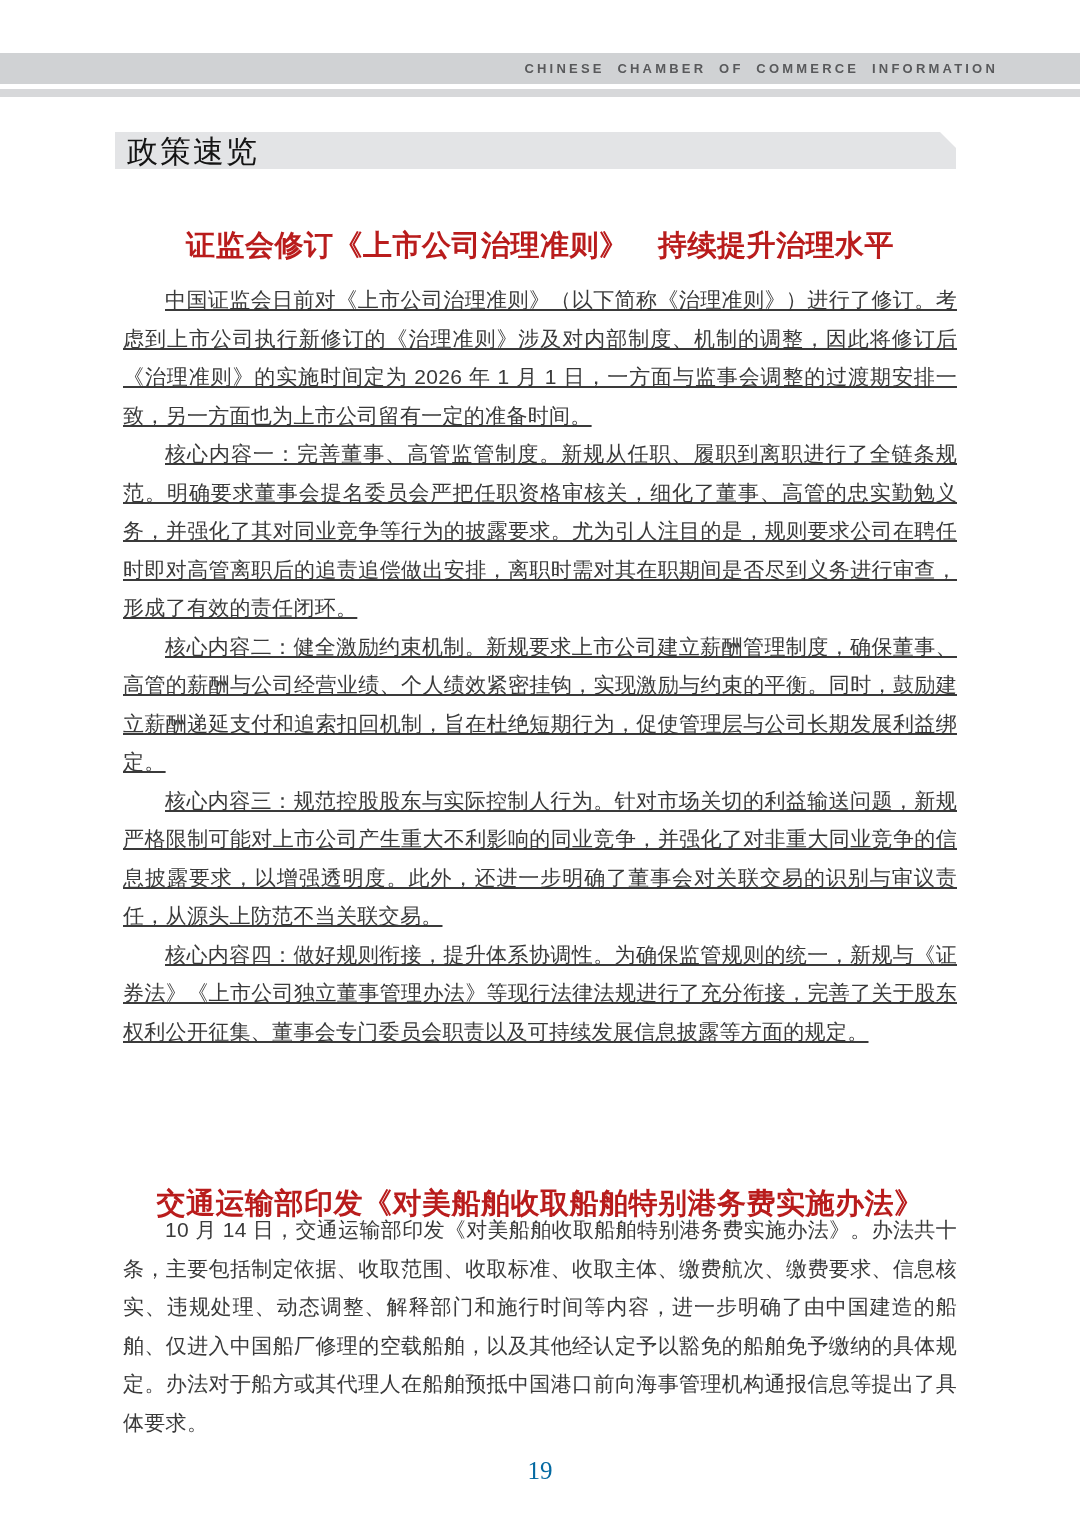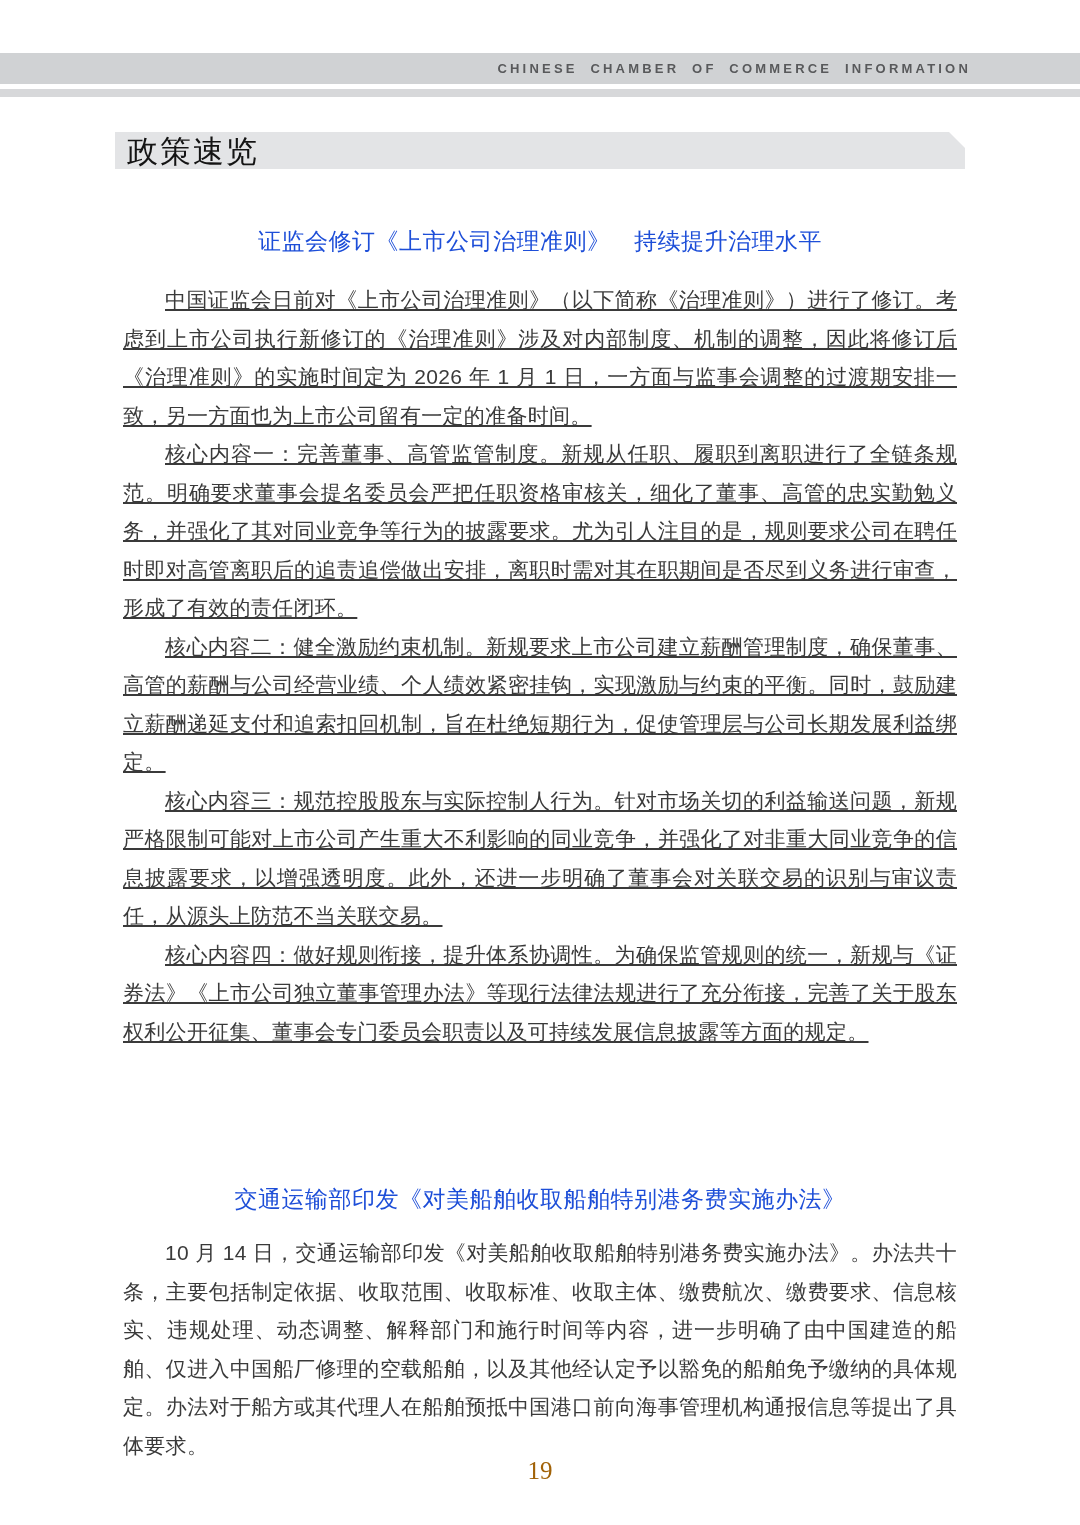--- a/index.html
+++ b/index.html
@@ -21,21 +21,21 @@
     position: absolute;
     top: 53px;
     left: 0;
     width: 100%;
     height: 31px;
     background: #d0d2d4;
     display: flex;
     align-items: center;
     justify-content: flex-end;
     box-sizing: border-box;
-    padding-right: 109px;
+    padding-right: 82px;
   }
   .header-title {
     font-size: 13px;
     font-weight: bold;
     letter-spacing: 3.2px;
     word-spacing: 6px;
     color: #58595b;
     white-space: nowrap;
   }
   .header-divider {
@@ -49,78 +49,77 @@
 
   
   .section-banner {
     position: absolute;
     top: 132px;
     left: 115px;
     width: 841px;
     height: 37px;
     background: #e3e4e6;
     clip-path: polygon(0 0, calc(100% - 16px) 0, 100% 16px, 100% 100%, 0 100%);
-    padding-left: 9px;
   }
   .section-title {
     position: absolute;
     left: 12px;
     top: 1px;
     font-family: "Liberation Serif", "DejaVu Serif", serif;
     font-size: 31px;
     line-height: 37px;
     color: #141414;
     letter-spacing: 2px;
   }
 
   
   .article-title {
     position: absolute;
     left: 0;
     width: 100%;
     text-align: center;
-    font-size: 23px;
-    font-weight: normal;
-    color: #1d4ed8;
+    font-size: 29px;
+    font-weight: bold;
+    color: #b91c1c;
     letter-spacing: 0.5px;
   }
   .article1-title { top: 226px; }
   .article2-title { top: 1184px; }
 
   .article-body {
     position: absolute;
     left: 123px;
     width: 834px;
     font-size: 21px;
     line-height: 38.5px;
     color: #3a3a3a;
     text-align: justify;
     letter-spacing: 0.3px;
   }
   .article1-body { top: 281px; text-decoration: underline; }
-  .article2-body { top: 1211px; margin-top: 23px; }
+  .article2-body { top: 1211px; }
   .article-body p {
     margin: 0;
     text-indent: 2em;
   }
   .source-line {
     text-indent: 0 !important;
     text-align: right;
   }
 
   
   .page-number {
     position: absolute;
     top: 1457px;
     left: 0;
     width: 100%;
     text-align: center;
     font-family: "Liberation Serif", "DejaVu Serif", serif;
     font-size: 25px;
-    color: #a16207;
+    color: #0369a1;
   }
 </style>
 </head>
 <body>
 
 <div class="page">
 
   <div class="header-bar">
     <span class="header-title">CHINESE CHAMBER OF COMMERCE INFORMATION</span>
   </div>

